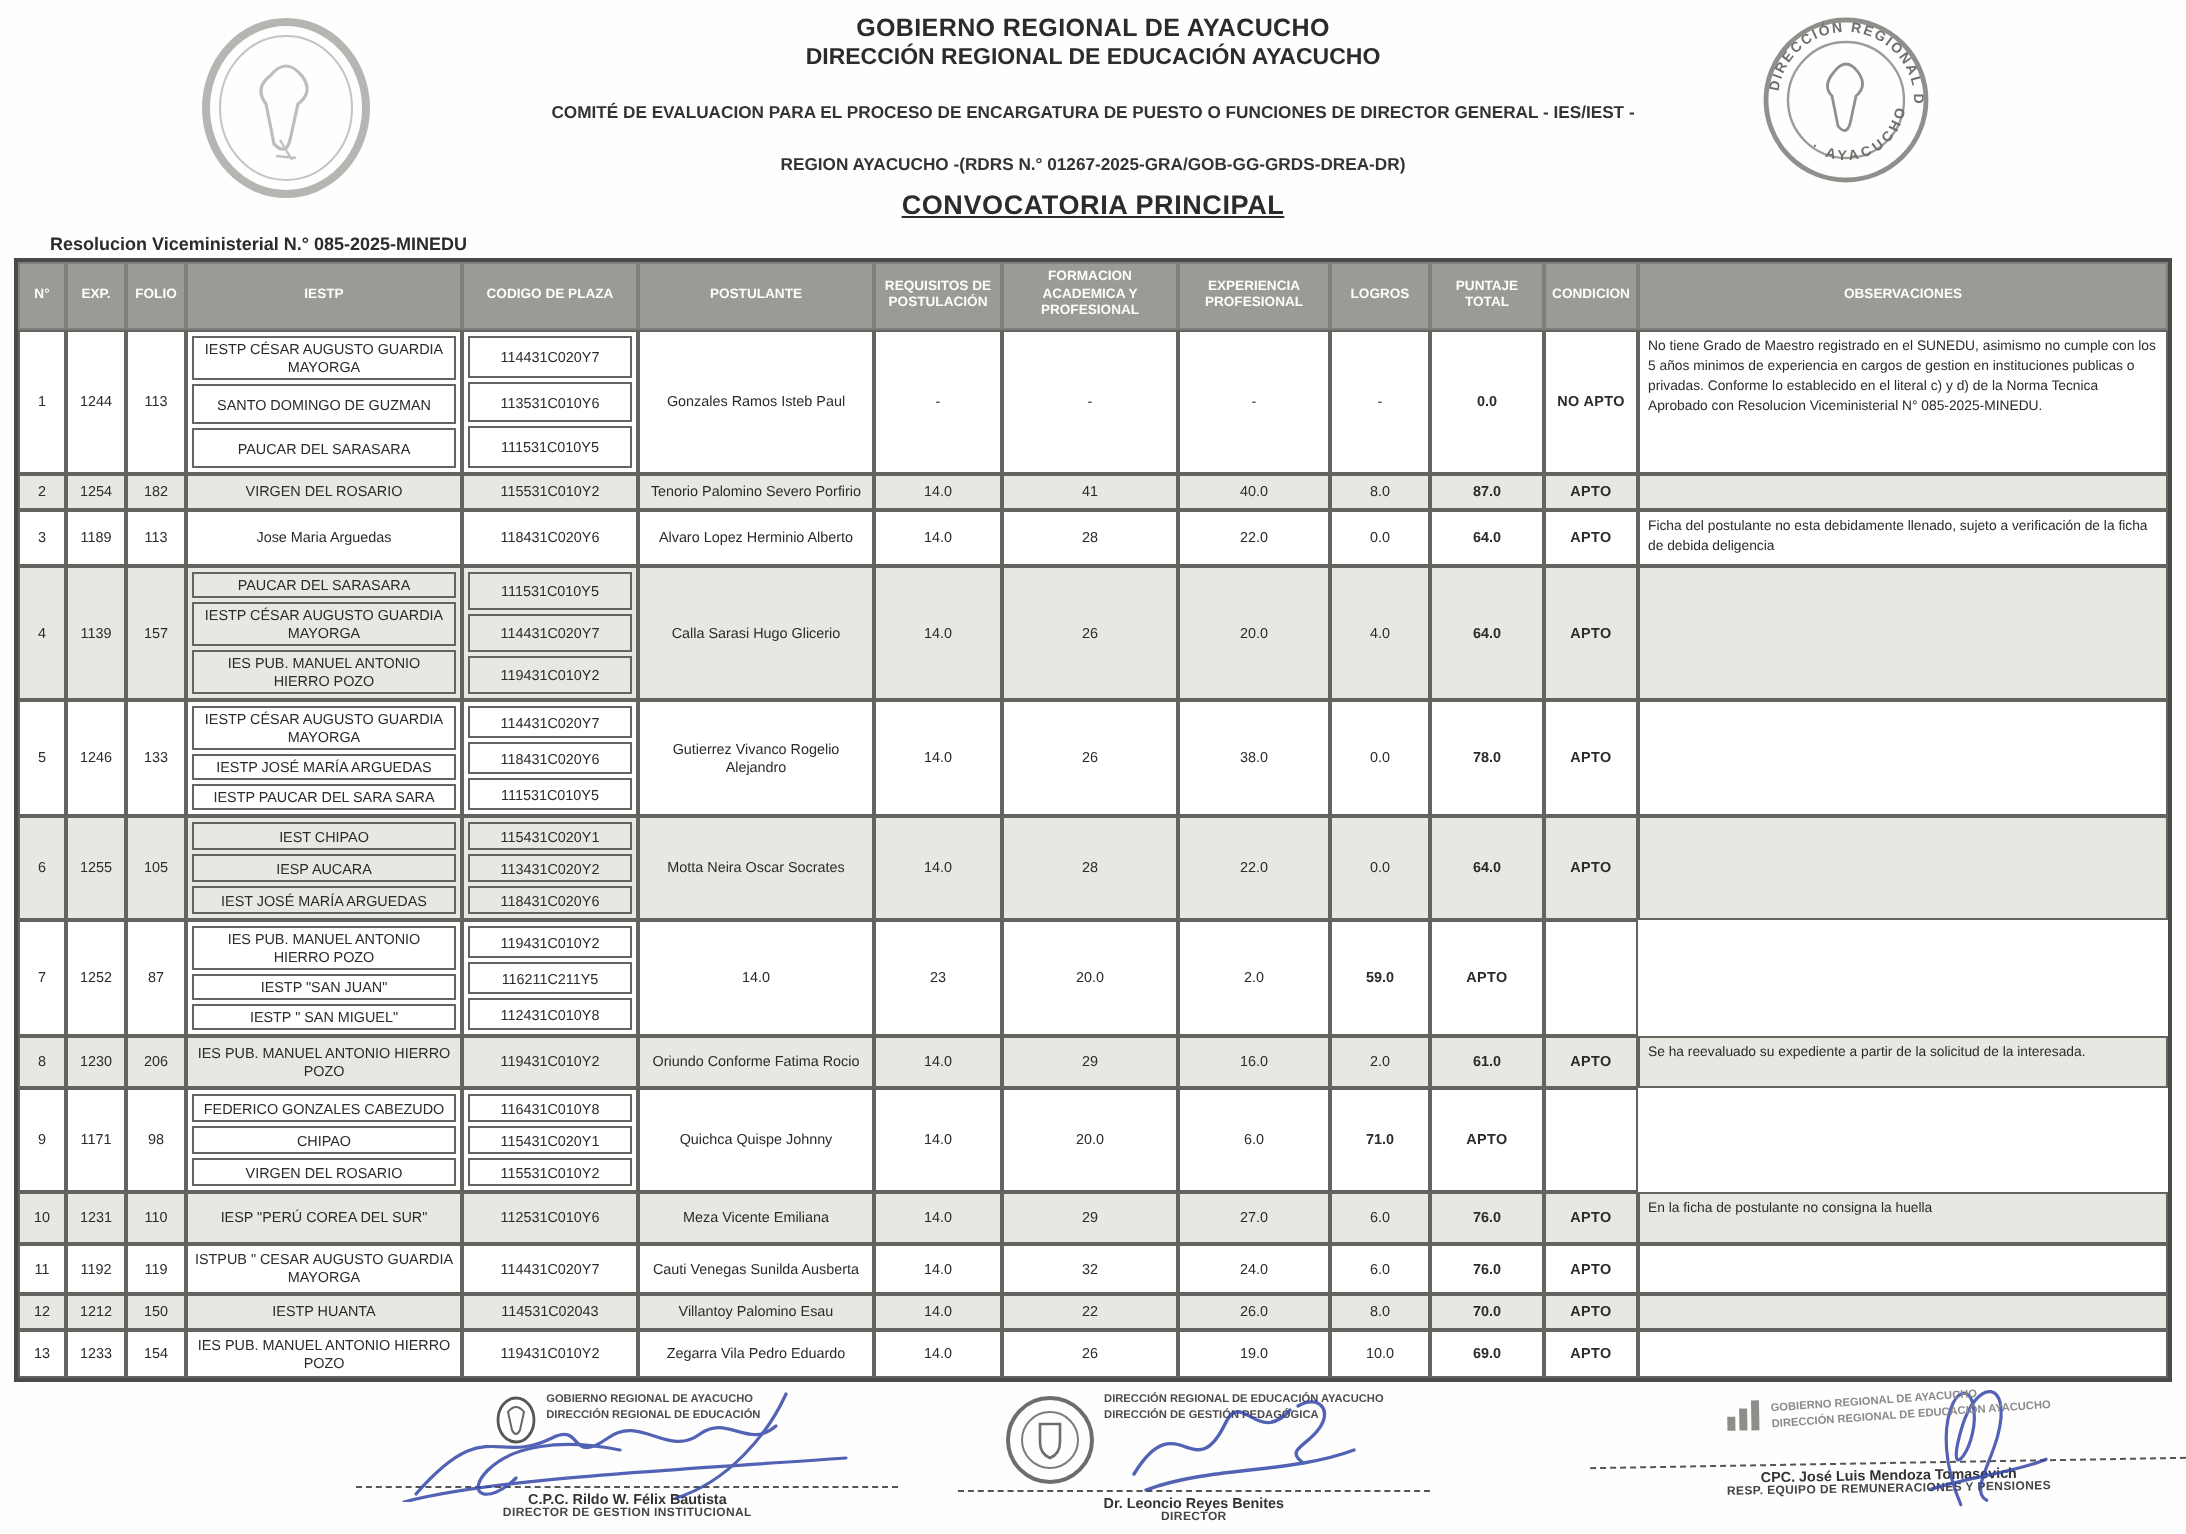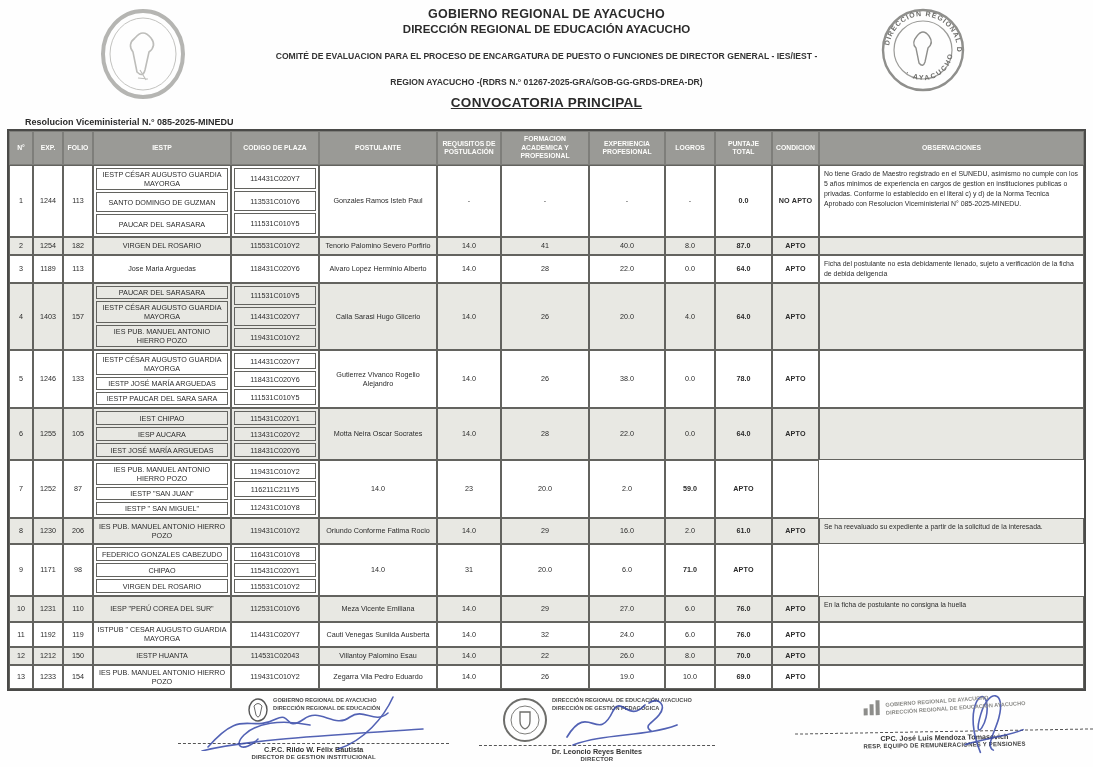--- a/index.html
+++ b/index.html
@@ -152,21 +152,21 @@
         <div class="td">14.0</div>
         <div class="td">28</div>
         <div class="td">22.0</div>
         <div class="td">0.0</div>
         <div class="td strong">64.0</div>
         <div class="td cond">APTO</div>
         <div class="td obs">Ficha del postulante no esta debidamente llenado, sujeto a verificación de la ficha de debida deligencia</div>
       </div>
       <div class="trow shade" style="min-height: 52px;">
         <div class="td">4</div>
-        <div class="td">1403</div>
+        <div class="td">1139</div>
         <div class="td">157</div>
         <div class="td inst-cell">
           <div class="inst-box">PAUCAR DEL SARASARA</div>
           <div class="inst-box">IESTP CÉSAR AUGUSTO GUARDIA MAYORGA</div>
           <div class="inst-box">IES PUB. MANUEL ANTONIO HIERRO POZO</div>
         </div>
         <div class="td inst-cell">
           <div class="inst-box">111531C010Y5</div>
           <div class="inst-box">114431C020Y7</div>
           <div class="inst-box">119431C010Y2</div>
@@ -270,22 +270,22 @@
         <div class="td inst-cell">
           <div class="inst-box">FEDERICO GONZALES CABEZUDO</div>
           <div class="inst-box">CHIPAO</div>
           <div class="inst-box">VIRGEN DEL ROSARIO</div>
         </div>
         <div class="td inst-cell">
           <div class="inst-box">116431C010Y8</div>
           <div class="inst-box">115431C020Y1</div>
           <div class="inst-box">115531C010Y2</div>
         </div>
-        <div class="td">14.0</div>
-        <div class="td">31</div>
+        <div class="td">Quichca Quispe Johnny</div>
+        <div class="td">14.0</div>
         <div class="td">20.0</div>
         <div class="td">6.0</div>
         <div class="td strong">71.0</div>
         <div class="td cond">APTO</div>
         <div class="td obs"></div>
       </div>
       <div class="trow shade" style="min-height: 26px;">
         <div class="td">10</div>
         <div class="td">1231</div>
         <div class="td">110</div>

